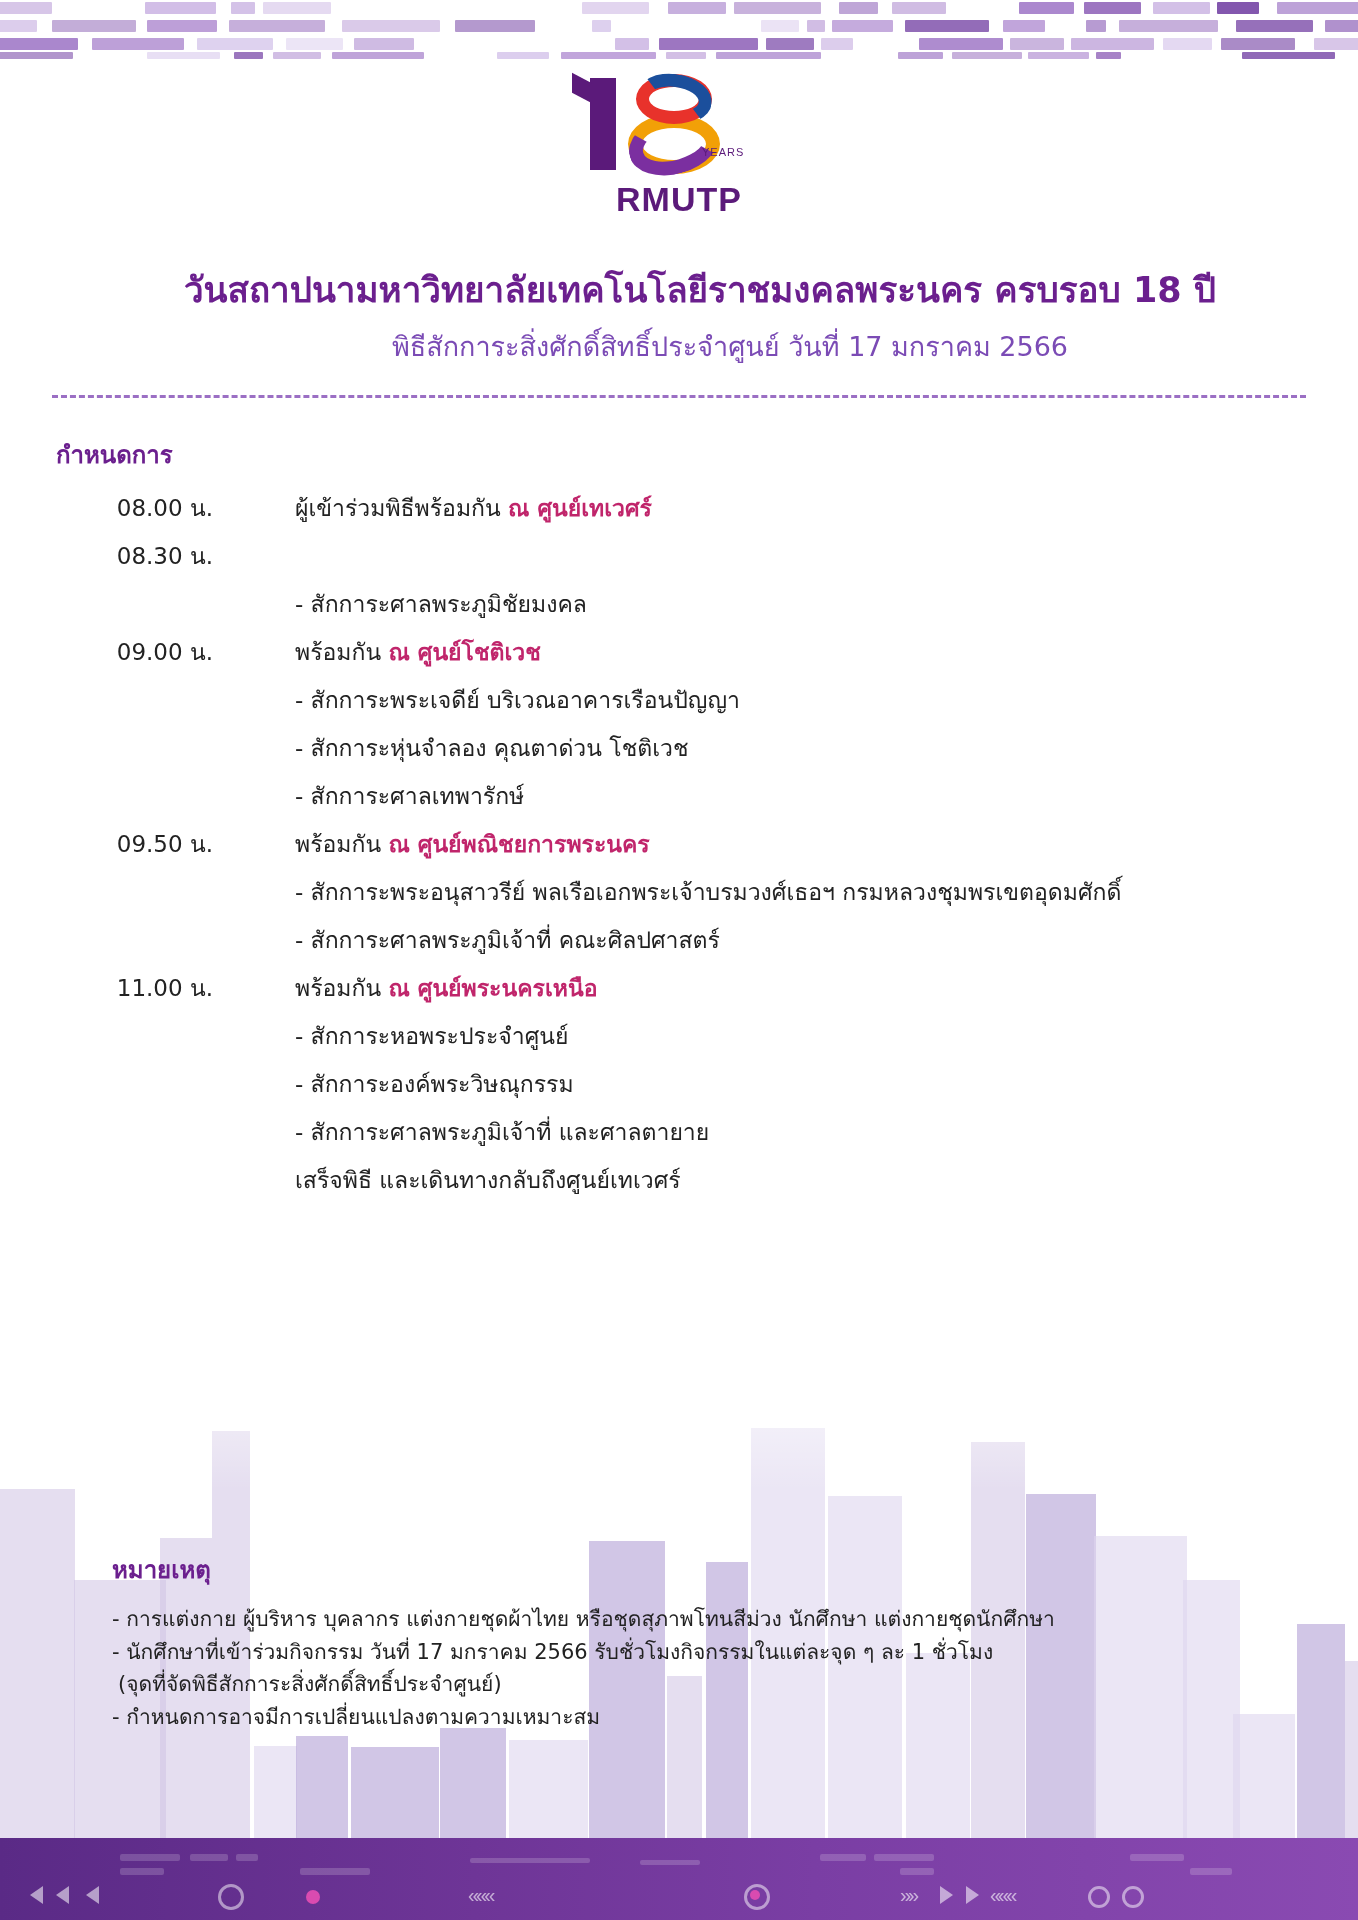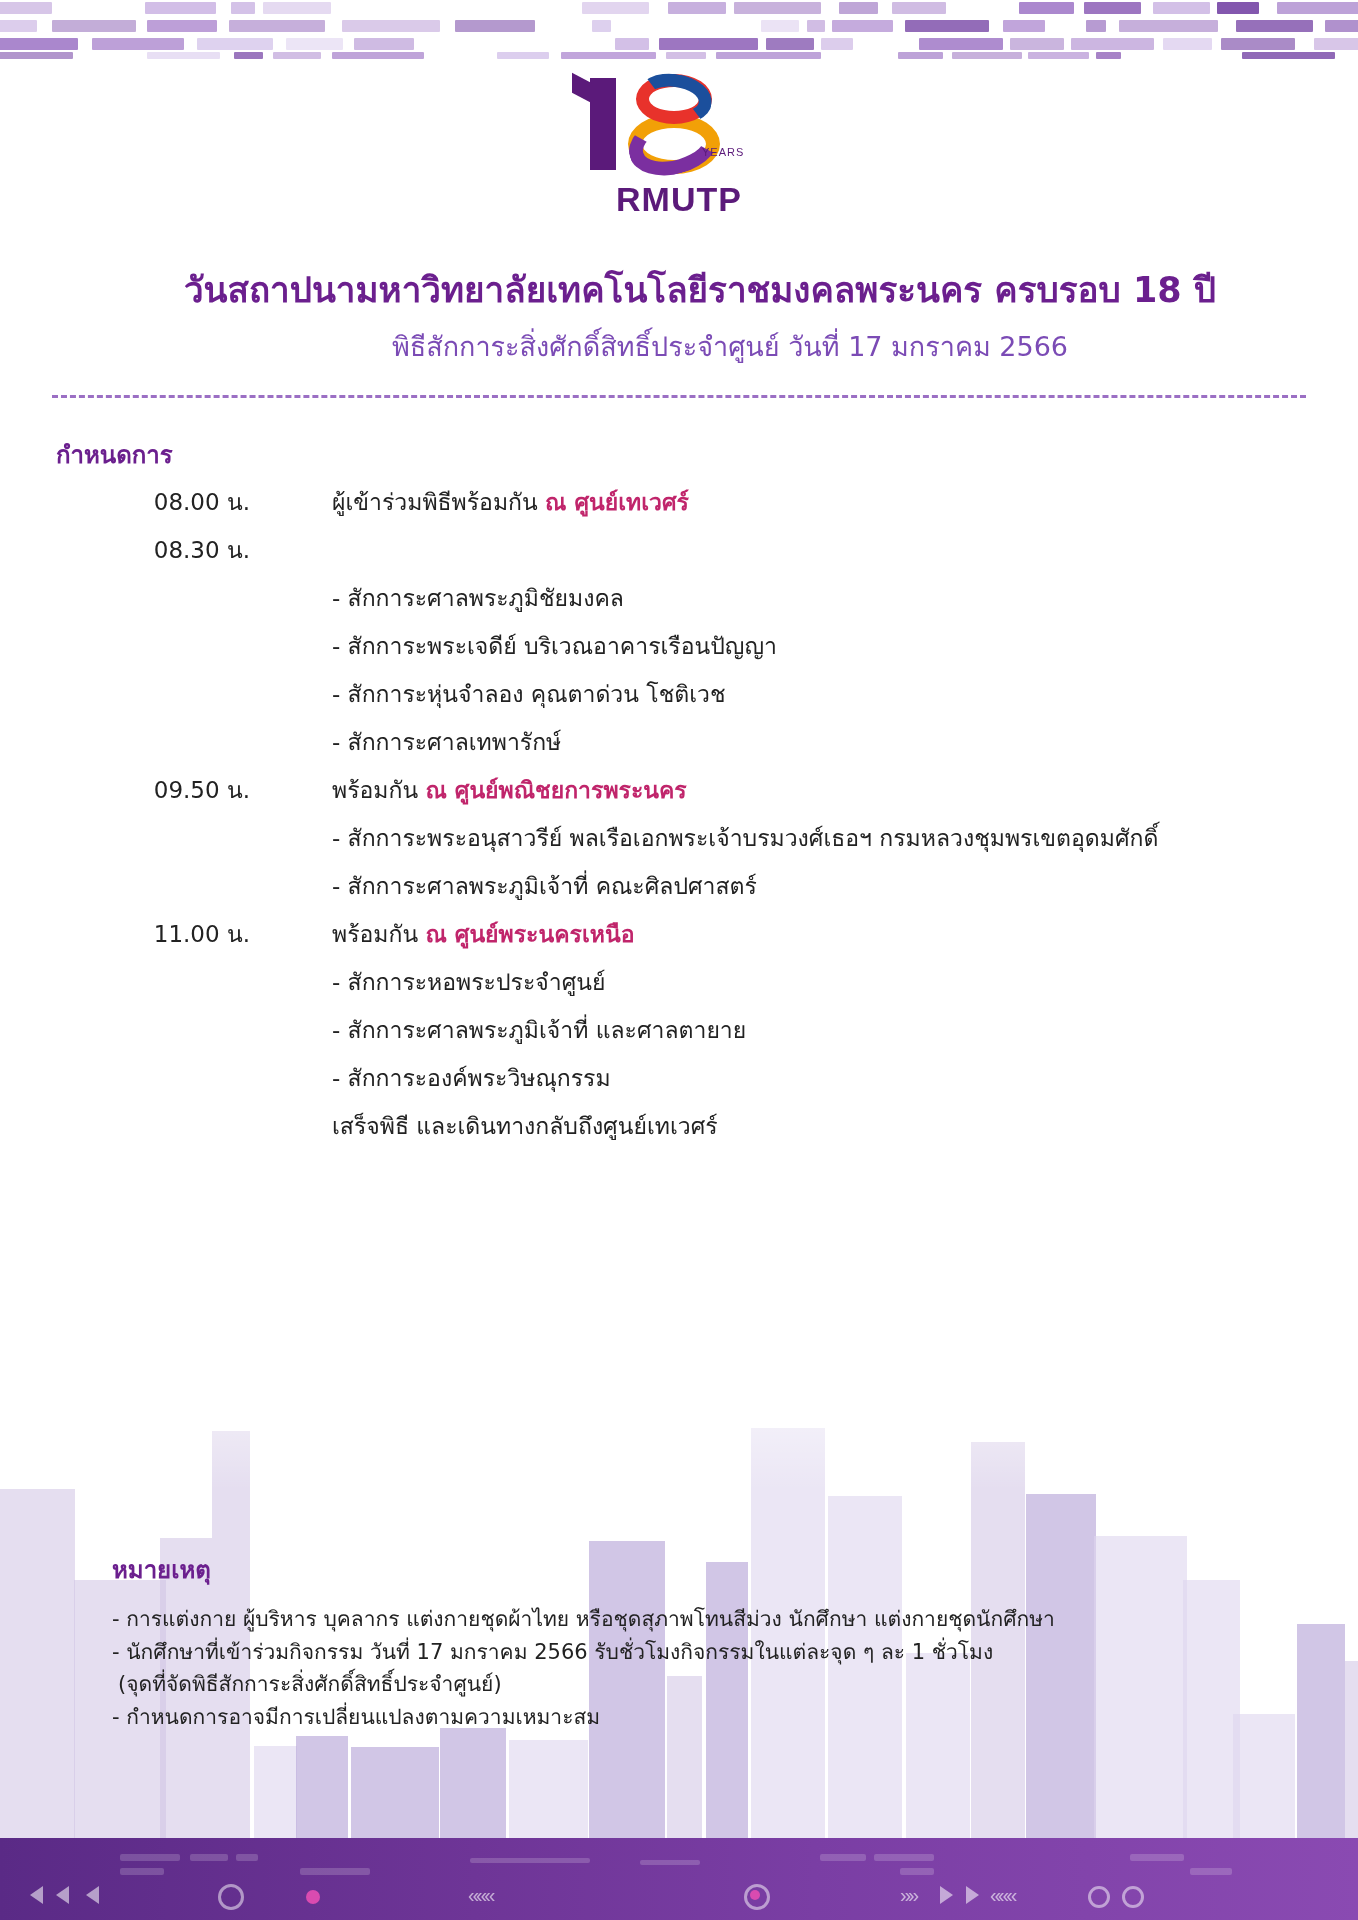--- a/index.html
+++ b/index.html
@@ -152,23 +152,22 @@
   #sched-label { top: 435px; }
 
   .schedule {
     position: absolute;
     top: 478px;
     left: 0;
     width: 1358px;
   }
   .row {
     display: flex;
-    align-items: center;
+    align-items: flex-end;
     min-height: 48px;
-    padding-left: 37px;
   }
   .time {
     width: 235px;
     text-align: right;
     padding-right: 22px;
     box-sizing: border-box;
     font-size: 23px;
     color: #222;
     font-family: "DejaVu Sans", sans-serif;
     white-space: nowrap;
@@ -376,20 +375,24 @@
       <div class="desc"><span>ผู้เข้าร่วมพิธีพร้อมกัน </span><span class="hl">ณ ศูนย์เทเวศร์</span></div>
     </div>
     <div class="row">
       <div class="time">08.30 น.</div>
     </div>
     <div class="row">
       <div class="time"></div>
       <div class="desc"><span>- สักการะศาลพระภูมิชัยมงคล</span></div>
     </div>
     <div class="row">
+      <div class="time">09.00 น.</div>
+      <div class="desc"><span>พร้อมกัน </span><span class="hl">ณ ศูนย์โชติเวช</span></div>
+    </div>
+    <div class="row">
       <div class="time"></div>
       <div class="desc"><span>- สักการะพระเจดีย์ บริเวณอาคารเรือนปัญญา</span></div>
     </div>
     <div class="row">
       <div class="time"></div>
       <div class="desc"><span>- สักการะหุ่นจำลอง คุณตาด่วน โชติเวช</span></div>
     </div>
     <div class="row">
       <div class="time"></div>
       <div class="desc"><span>- สักการะศาลเทพารักษ์</span></div>
@@ -409,25 +412,25 @@
     <div class="row">
       <div class="time">11.00 น.</div>
       <div class="desc"><span>พร้อมกัน </span><span class="hl">ณ ศูนย์พระนครเหนือ</span></div>
     </div>
     <div class="row">
       <div class="time"></div>
       <div class="desc"><span>- สักการะหอพระประจำศูนย์</span></div>
     </div>
     <div class="row">
       <div class="time"></div>
+      <div class="desc"><span>- สักการะองค์พระวิษณุกรรม</span></div>
+    </div>
+    <div class="row">
+      <div class="time"></div>
       <div class="desc"><span>- สักการะศาลพระภูมิเจ้าที่ และศาลตายาย</span></div>
-    </div>
-    <div class="row">
-      <div class="time"></div>
-      <div class="desc"><span>- สักการะองค์พระวิษณุกรรม</span></div>
     </div>
     <div class="row">
       <div class="time"></div>
       <div class="desc"><span>เสร็จพิธี และเดินทางกลับถึงศูนย์เทเวศร์</span></div>
     </div>
   </div>
 
 <div class="sky" id="sky">
     <div class="bld " style="left: -20px; width: 95px; height: 351px;"></div>
     <div class="bld " style="left: 74px; width: 92px; height: 260px;"></div>

